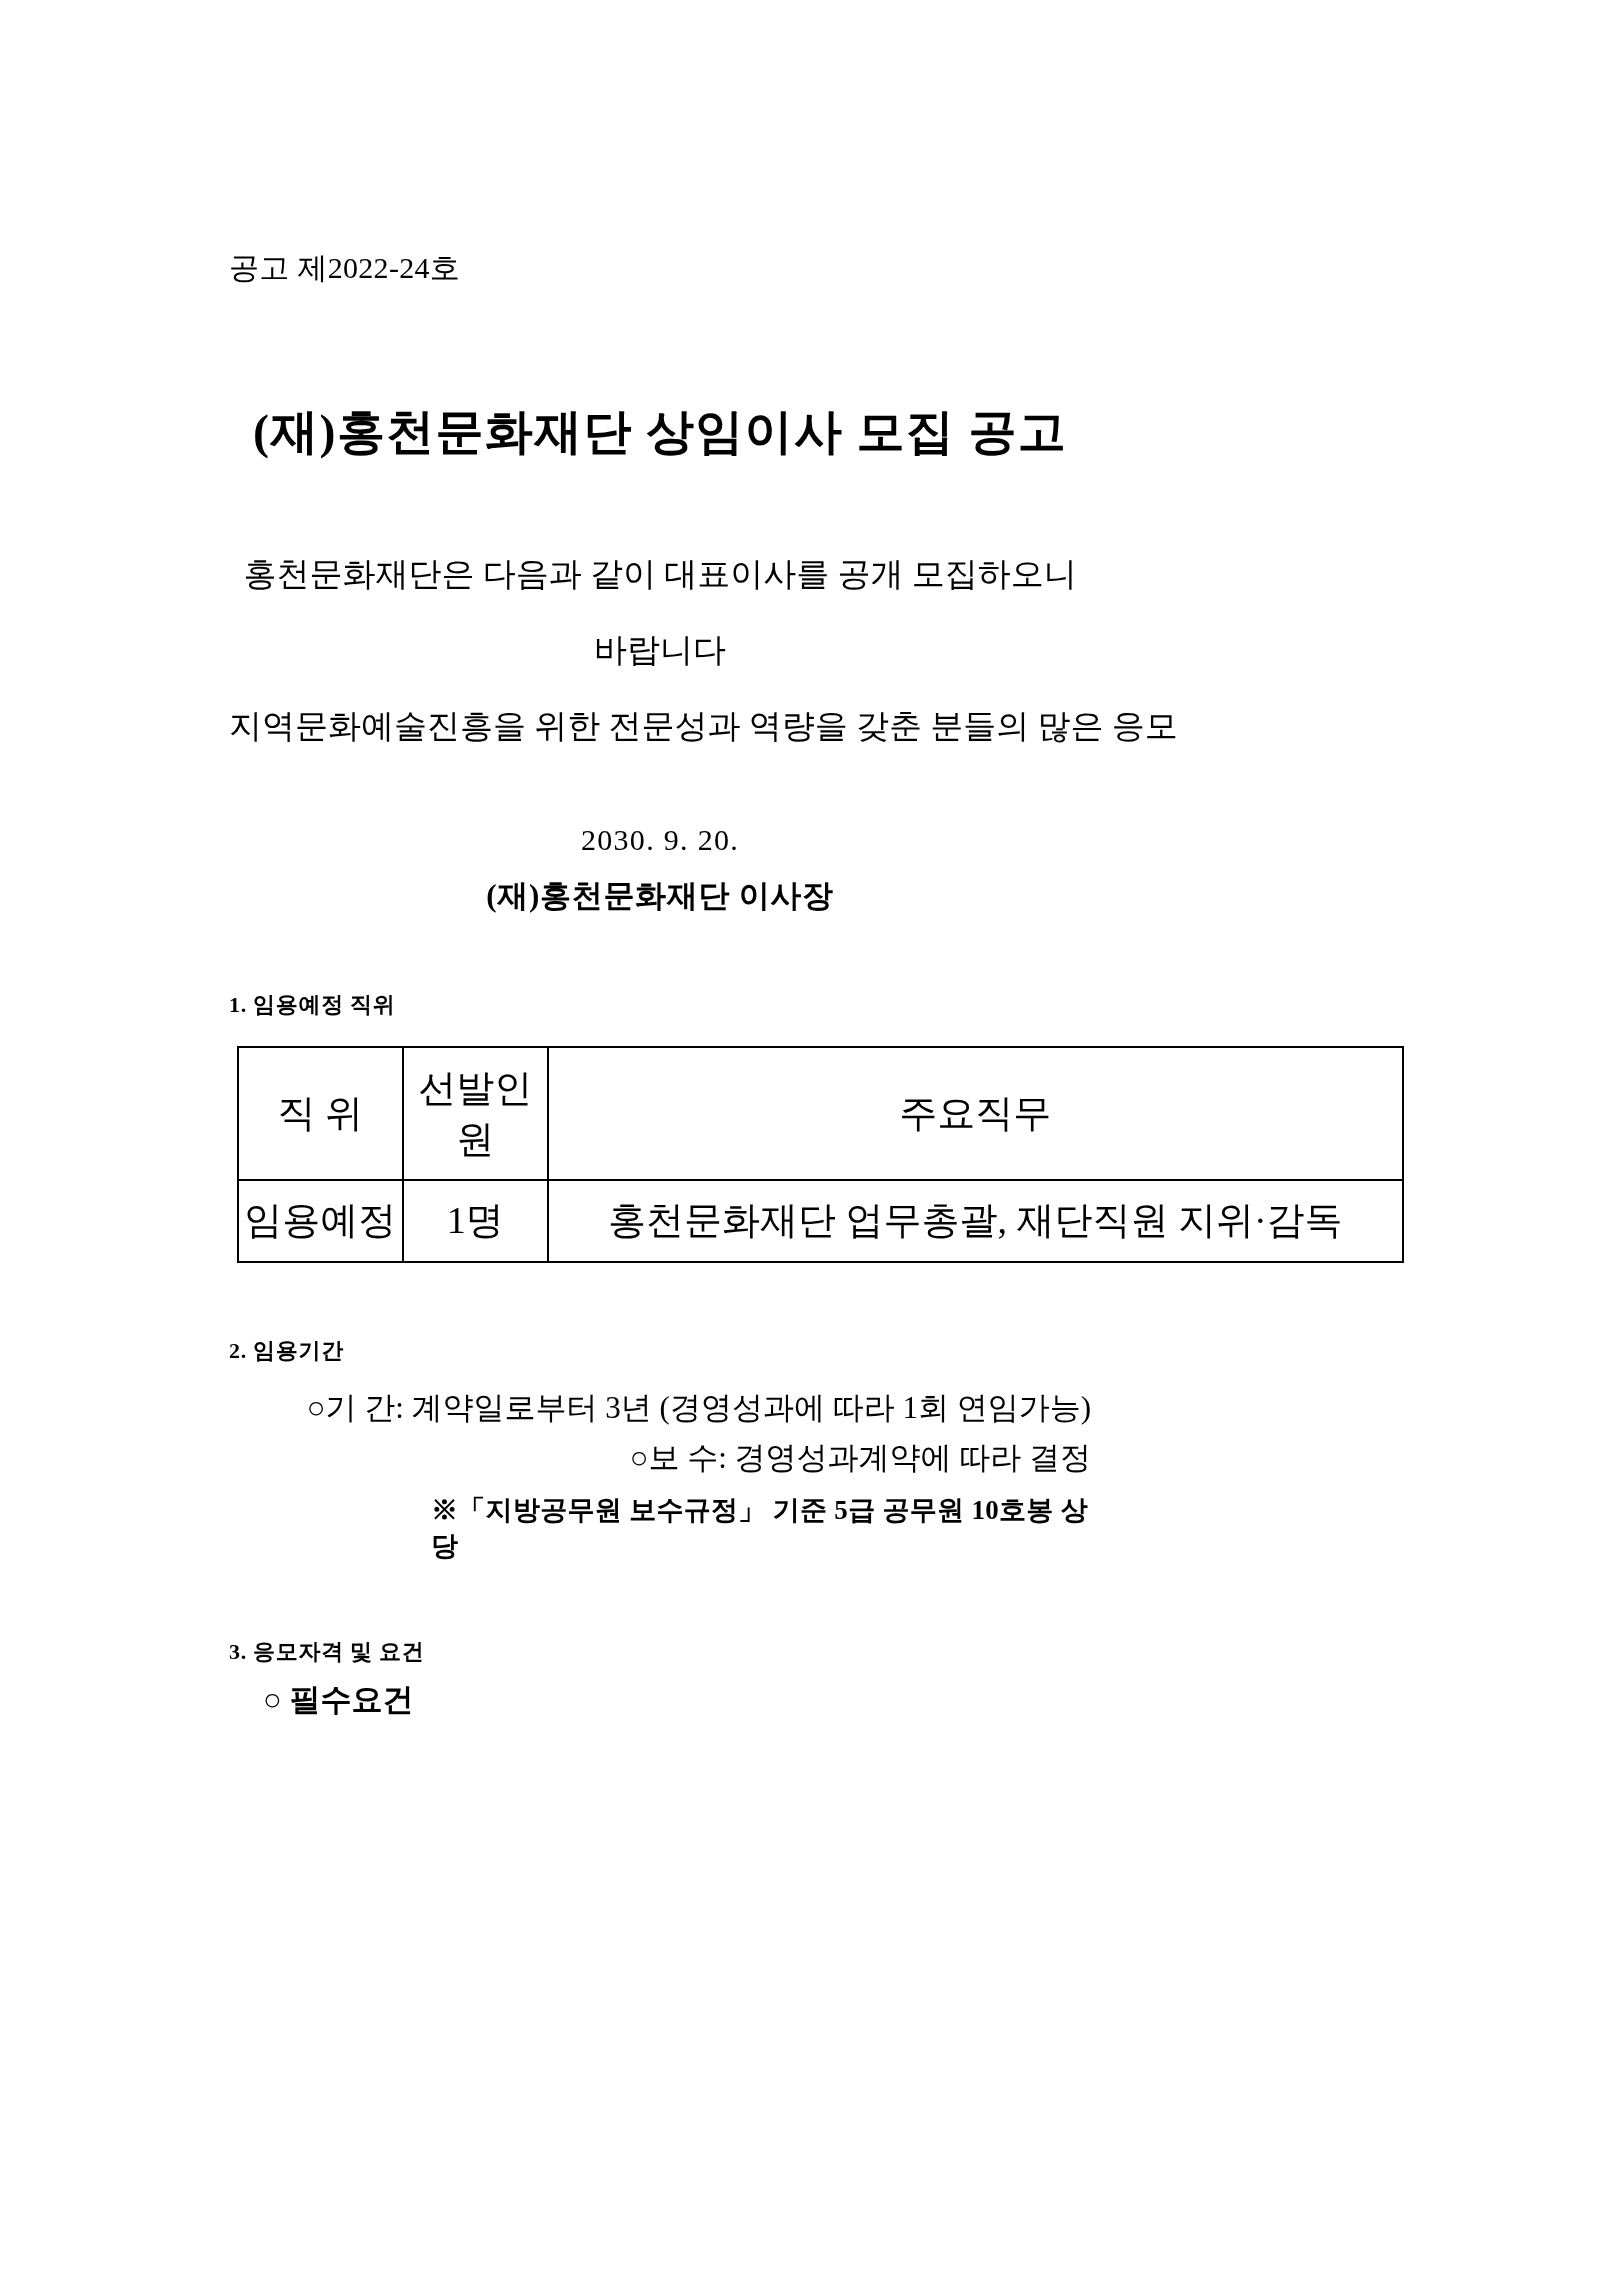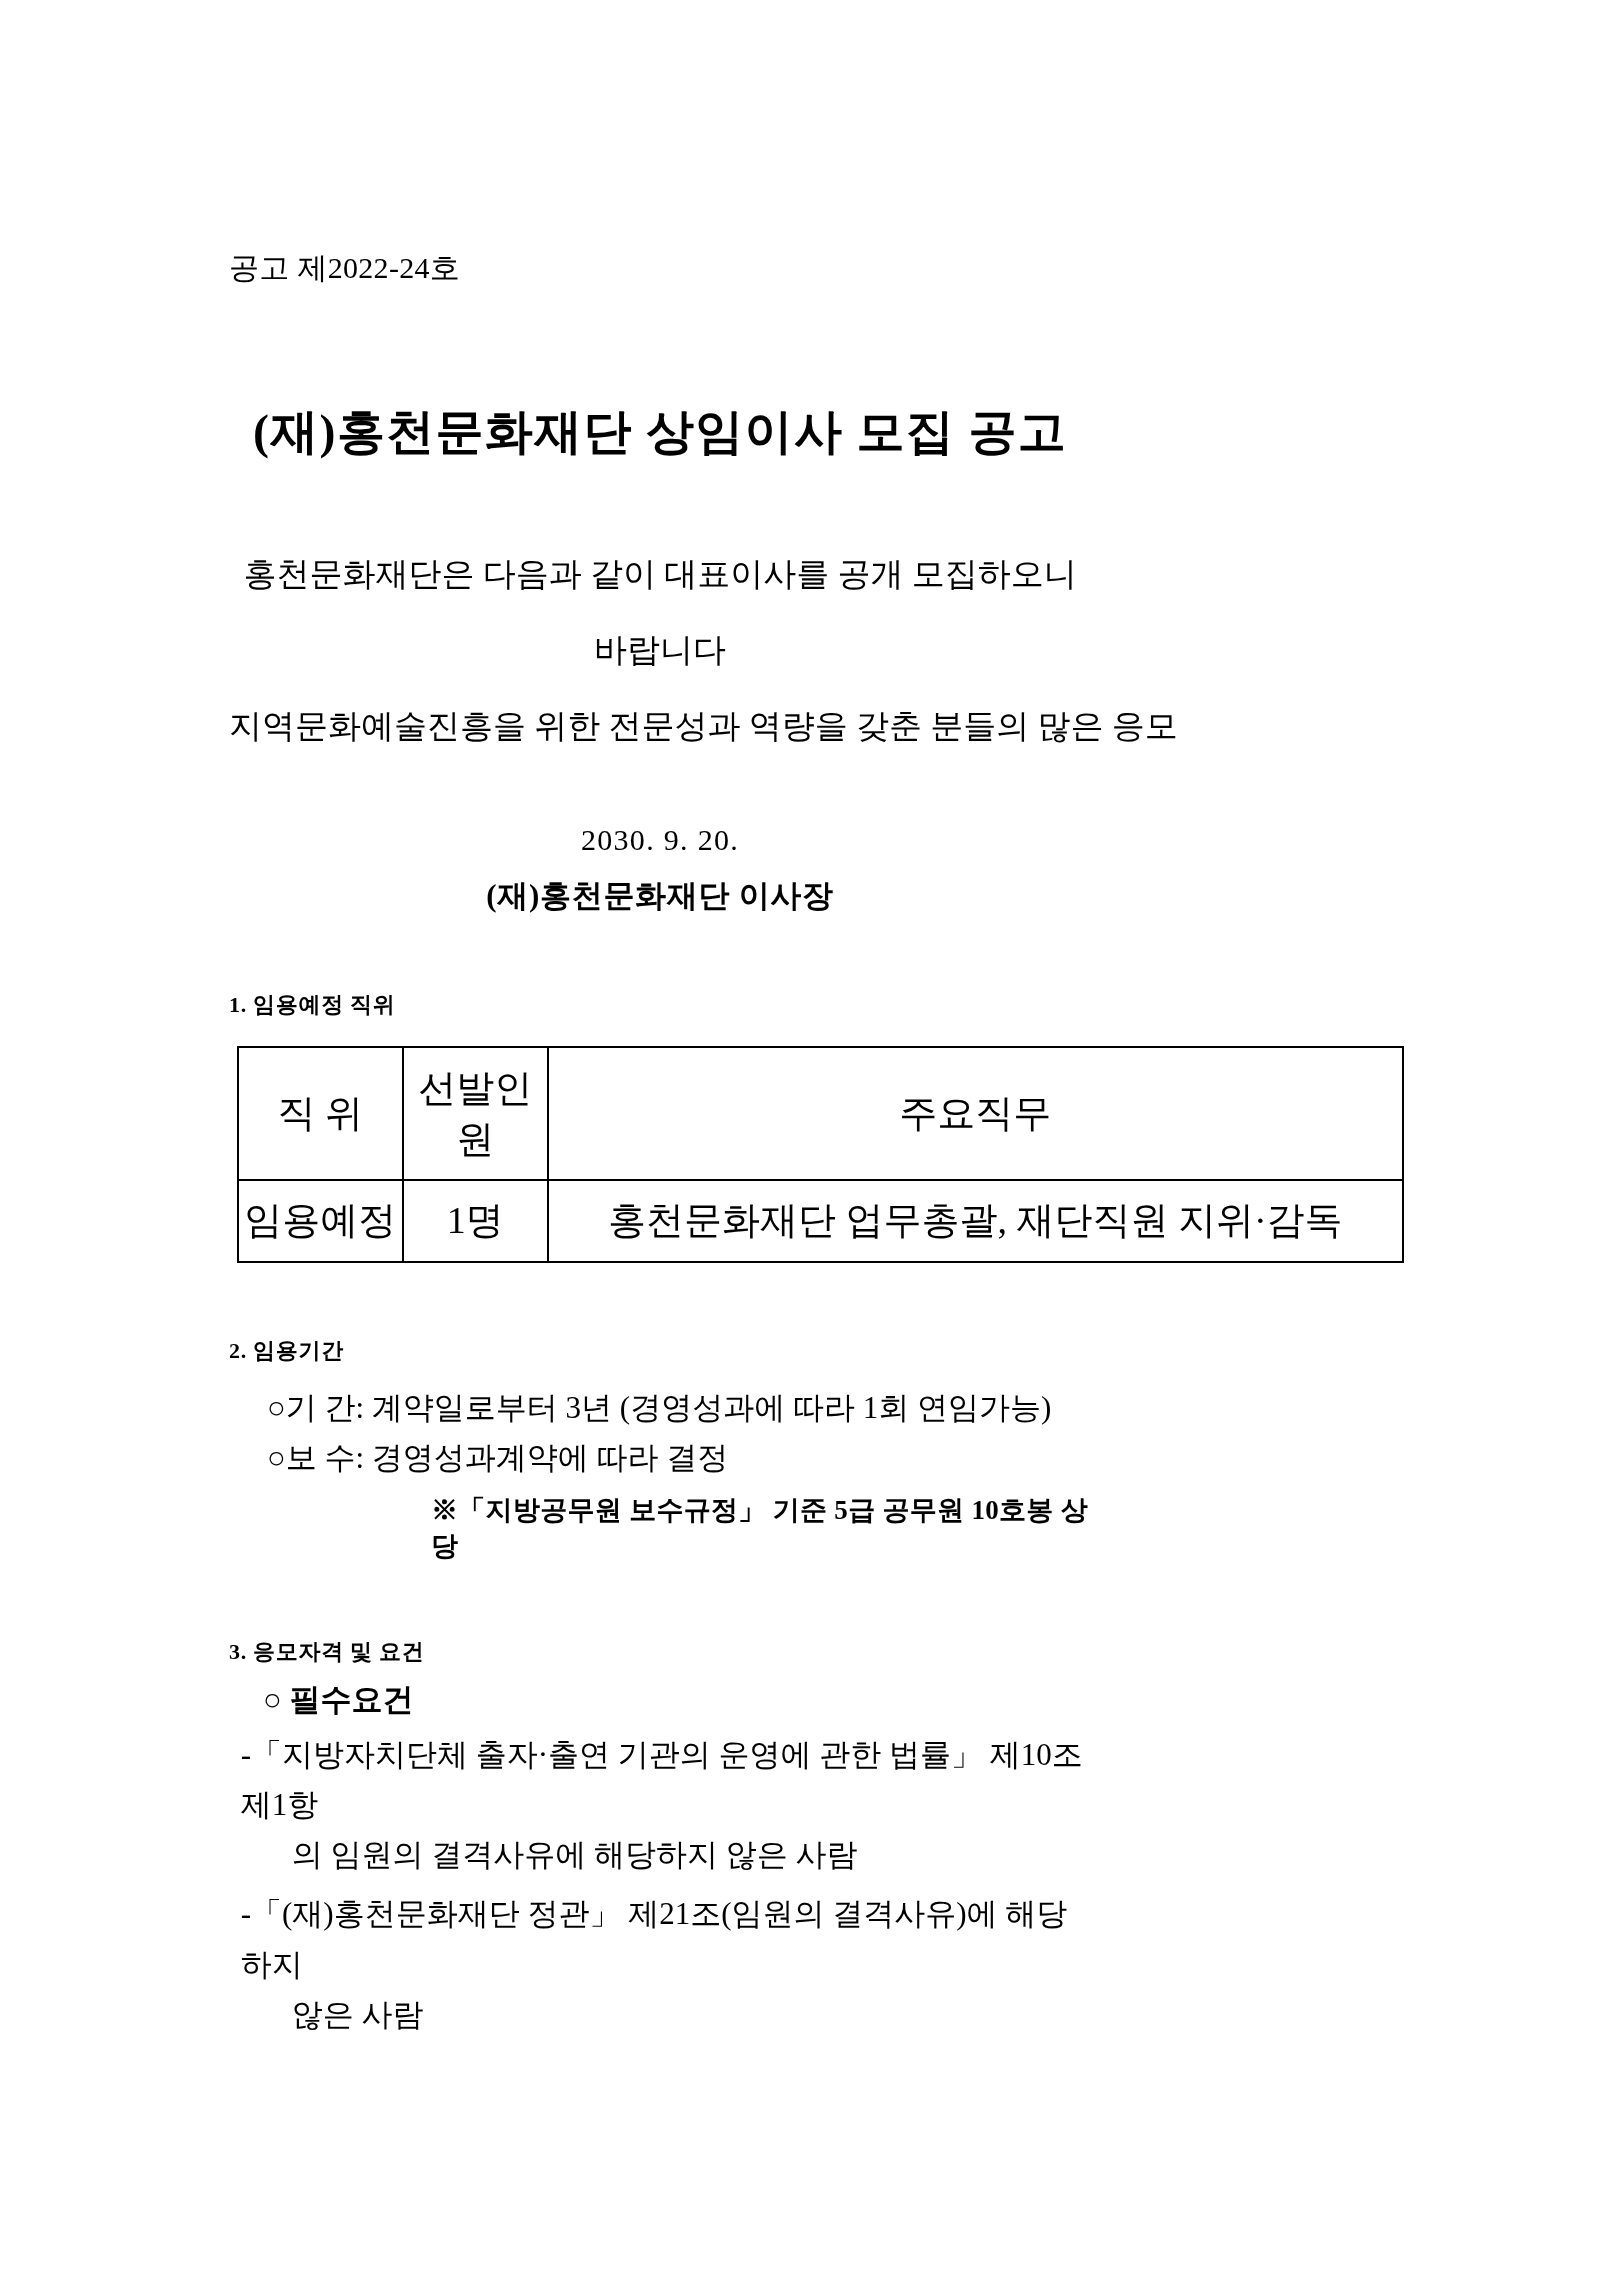--- a/index.html
+++ b/index.html
@@ -82,21 +82,22 @@
   table.position-table .col-pos { width: 163px; }
   table.position-table .col-cnt { width: 143px; }
   .bullet-list {
     margin: 17px 0 0 0;
     padding: 0;
     list-style: none;
   }
   .bullet-list li {
     font-size: 31px;
     line-height: 1.62;
-    margin-left: 38px;
+    margin-left: 30px;
+    text-align: right;
   }
   .note {
     font-size: 27px;
     font-weight: bold;
     margin: 9px 0 0 202px;
     letter-spacing: 0.3px;
   }
   .sub-heading {
     font-size: 31px;
     font-weight: bold;
@@ -168,26 +169,16 @@
     </ul>
     <div class="note">※「지방공무원 보수규정」 기준 5급 공무원 10호봉 상당</div>
   </div>
 
   <div class="section">
     <div class="section-heading">
       <span class="num">3.</span>
       <span>응모자격 및 요건</span>
     </div>
     <div class="sub-heading">○ 필수요건</div>
-    <ul class="dash-list">
-      <li>
-        <span>-「지방자치단체 출자·출연 기관의 운영에 관한 법률」 제10조 제1항</span>
-        <span class="cont">의 임원의 결격사유에 해당하지 않은 사람</span>
-      </li>
-      <li>
-        <span>-「(재)홍천문화재단 정관」 제21조(임원의 결격사유)에 해당하지</span>
-        <span class="cont">않은 사람</span>
-      </li>
-    </ul>
   </div>
 
 </div>
 
 
 </body></html>

